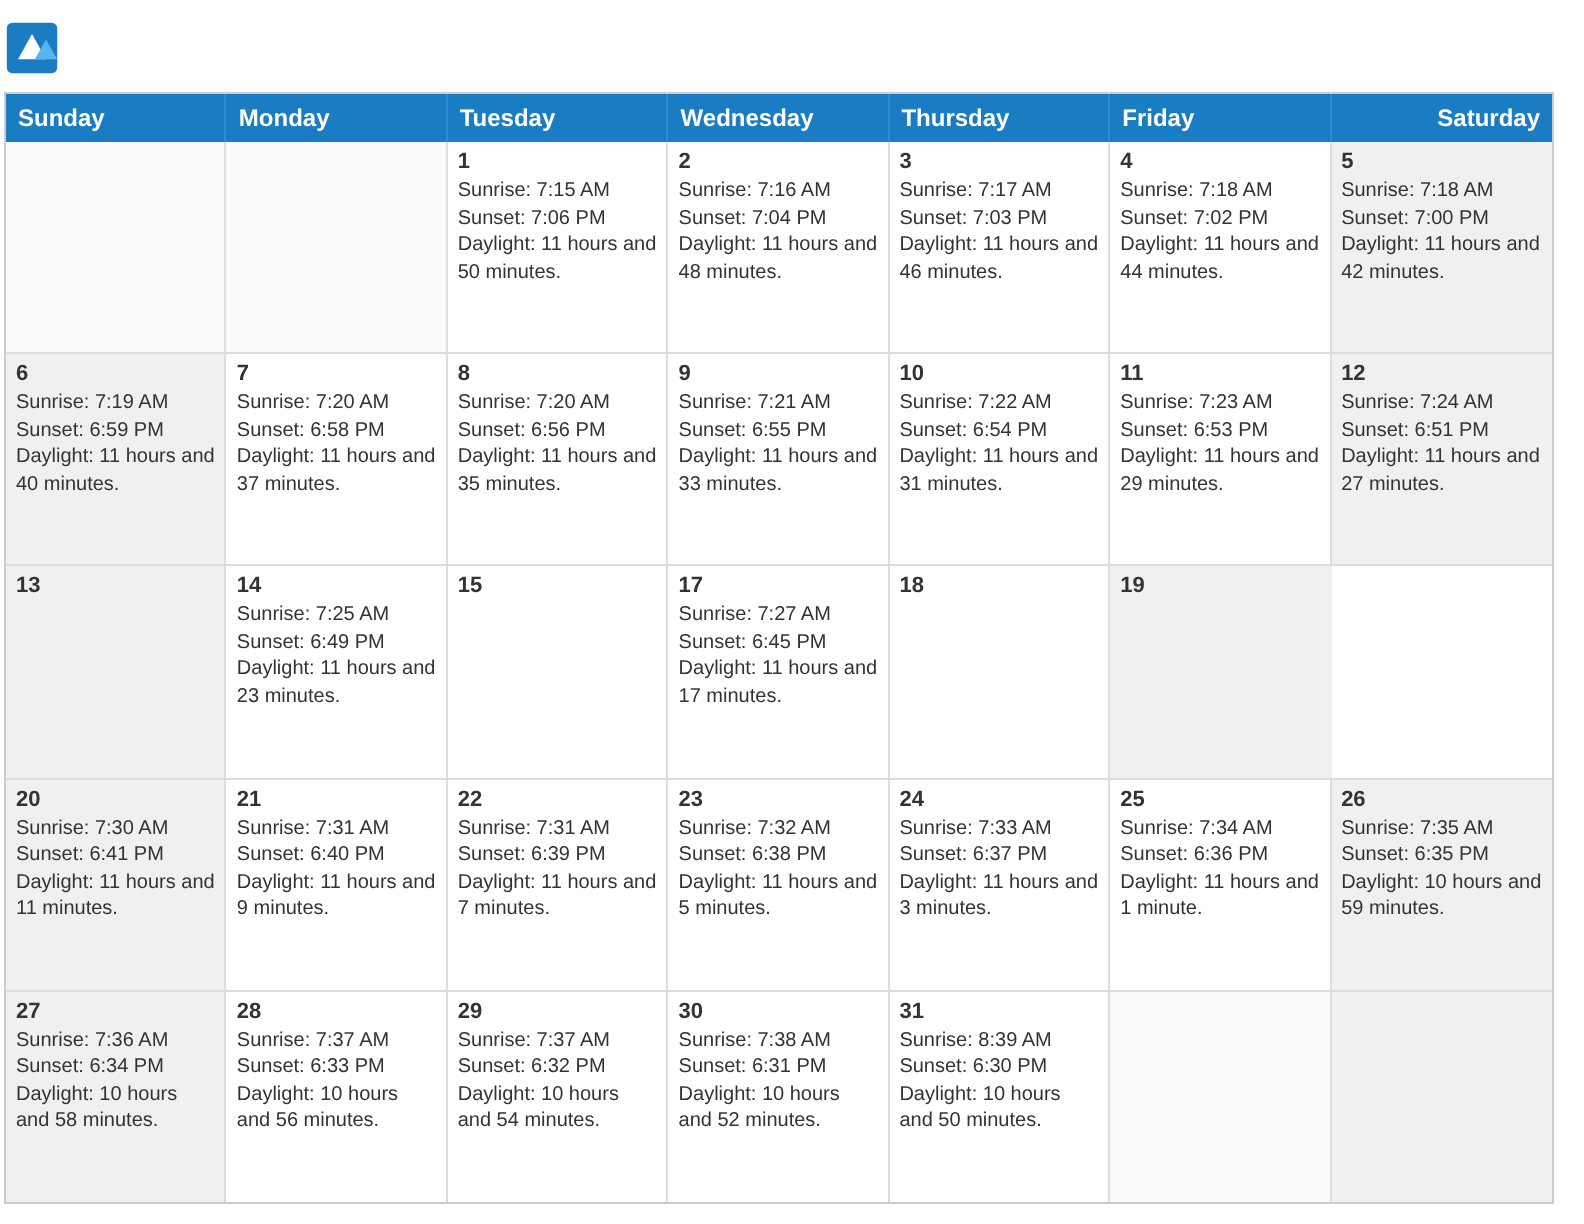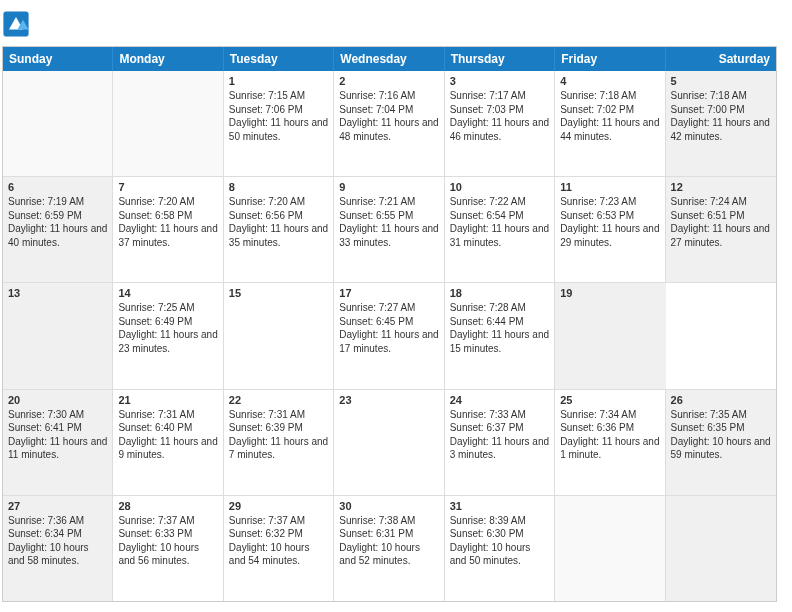--- a/index.html
+++ b/index.html
@@ -234,23 +234,20 @@
             <div class="day-num">15</div>
           </div>
           <div class="cal-cell">
             <div class="day-num">17</div>
             <div class="cell-text">Sunrise: 7:27 AM
 Sunset: 6:45 PM
 Daylight: 11 hours and 17 minutes.</div>
           </div>
           <div class="cal-cell">
             <div class="day-num">18</div>
-            <div class="cell-text">Sunrise: 7:28 AM
-Sunset: 6:44 PM
-Daylight: 11 hours and 15 minutes.</div>
           </div>
           <div class="cal-cell shaded">
             <div class="day-num">19</div>
           </div>
         </div>
         <div class="cal-row">
           <div class="cal-cell shaded">
             <div class="day-num">20</div>
             <div class="cell-text">Sunrise: 7:30 AM
 Sunset: 6:41 PM
@@ -263,20 +260,23 @@
 Daylight: 11 hours and 9 minutes.</div>
           </div>
           <div class="cal-cell">
             <div class="day-num">22</div>
             <div class="cell-text">Sunrise: 7:31 AM
 Sunset: 6:39 PM
 Daylight: 11 hours and 7 minutes.</div>
           </div>
           <div class="cal-cell">
             <div class="day-num">23</div>
+            <div class="cell-text">Sunrise: 7:32 AM
+Sunset: 6:38 PM
+Daylight: 11 hours and 5 minutes.</div>
           </div>
           <div class="cal-cell">
             <div class="day-num">24</div>
             <div class="cell-text">Sunrise: 7:33 AM
 Sunset: 6:37 PM
 Daylight: 11 hours and 3 minutes.</div>
           </div>
           <div class="cal-cell">
             <div class="day-num">25</div>
             <div class="cell-text">Sunrise: 7:34 AM

